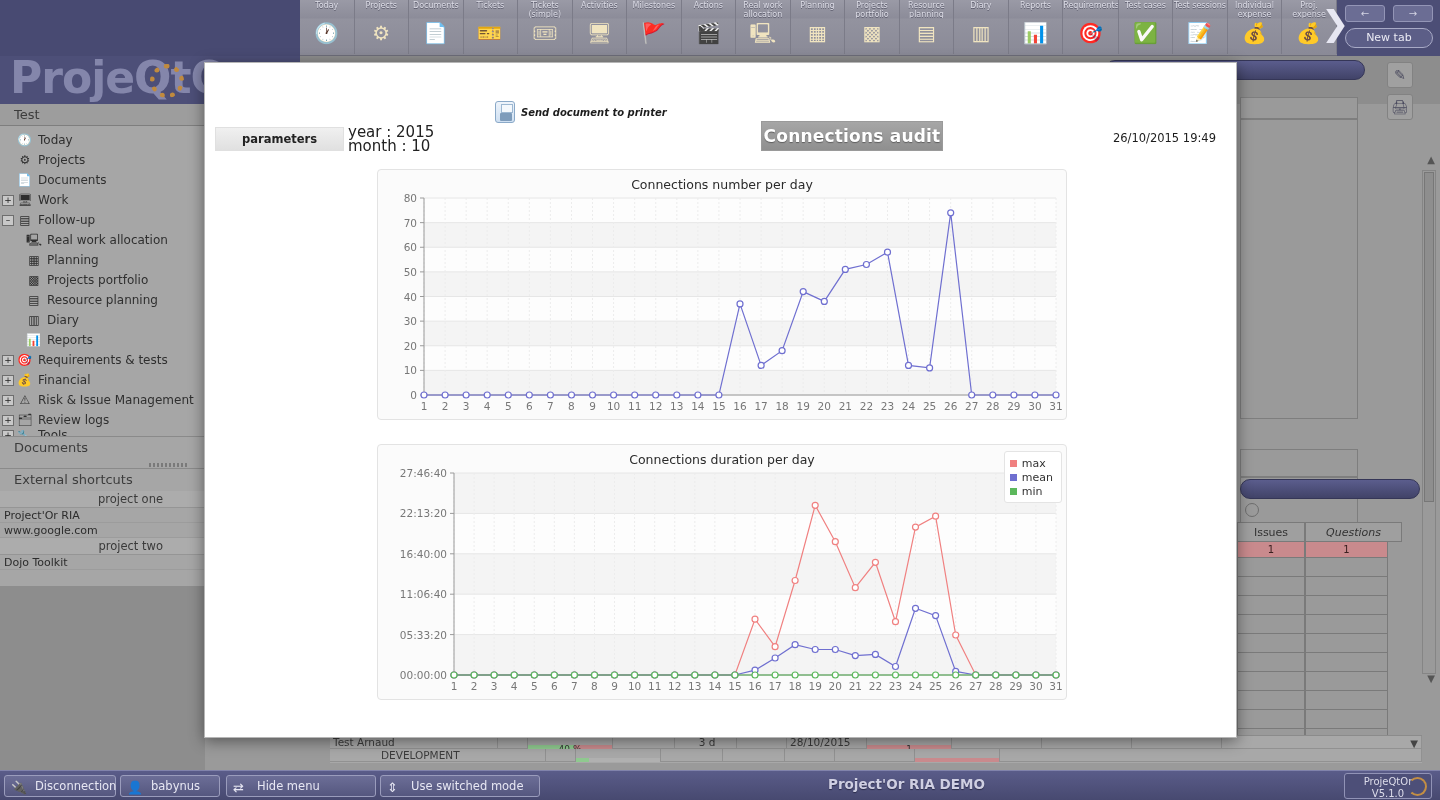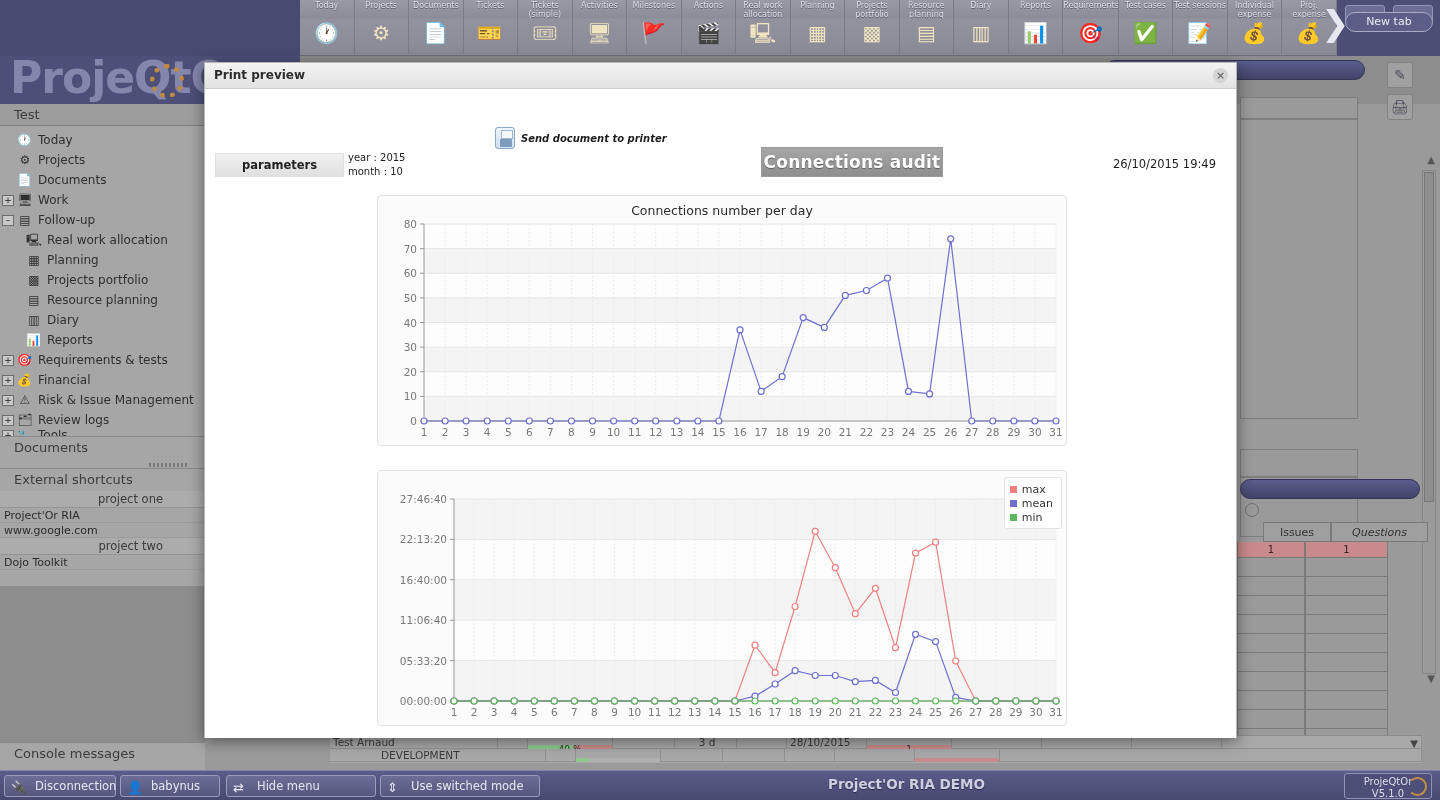--- a/index.html
+++ b/index.html
@@ -97,21 +97,21 @@
   .chev {
     position:absolute; left:-16px; top:6px; font-size:34px;
     color:#e7e7f2; font-weight:bold; line-height:34px;
   }
   .navbtn {
     position:absolute; top:5px; width:40px; height:17px;
     background:#6b6d94; border:1px solid #9395b6; border-radius:3px;
     color:#d4d4e4; font-size:10px; text-align:center; line-height:15px;
   }
   .newtab {
-    position:absolute; left:8px; top:12px; width:88px; height:20px;
+    position:absolute; left:8px; top:28px; width:88px; height:20px;
     background:#5c5e87; border:1px solid #a8aac6; border-radius:10px;
     color:#eaeaf4; font-size:11px; line-height:18px; text-align:center;
   }
 
   
   .menu-panel {
     position:absolute; left:0; top:104px; width:205px; height:332px;
     background:#a6a6a6; border-right:1px solid #7d7d7d;
   }
   .panel-head {
@@ -278,21 +278,21 @@
   .send-text { font-size:10px; font-weight:bold; font-style:italic; color:#1d1d1d; }
 
   .params-btn {
     position:absolute; left:10px; top:64px; width:129px; height:24px;
     background:linear-gradient(180deg,#f0f0f0 0,#e0e0e0 100%);
     border:1px solid #e0e0e0;
     font-size:11.5px; font-weight:bold; color:#222;
     text-align:center; line-height:23px;
   }
   .params-meta {
-    position:absolute; left:143px; top:62px; font-size:10px; color:#222; line-height:14px;
+    position:absolute; left:143px; top:62px; font-size:15px; color:#222; line-height:14px;
   }
   .report-title {
     position:absolute; left:556px; top:58px; width:182px; height:30px;
     background:linear-gradient(180deg,#a6a6a6 0,#8f8f8f 100%);
     border:1px solid #9a9a9a;
     color:#fff; font-size:17px; font-weight:bold;
     text-align:center; line-height:29px; letter-spacing:.2px;
     text-shadow:0 1px 1px #5e5e5e;
   }
   .report-date {
@@ -502,23 +502,20 @@
 
   <div class="short-panel">
     <div class="panel-head" style="background:#a6a6a6;border:none;">External shortcuts</div>
     <div class="sc-group">project one</div>
     <div class="sc-link">Project'Or RIA</div>
     <div class="sc-link">www.google.com</div>
     <div class="sc-group">project two</div>
     <div class="sc-link">Dojo Toolkit</div>
   </div>
 
-  <div class="console-panel">
-    <div class="panel-head" style="background:#a6a6a6;border:none;">Console messages</div>
-  </div>
 
   <div class="content-area">
     <div class="purple-bar" style="left:900px;top:-44px;width:260px;"></div>
     <div class="grid-box" style="left:1035px;top:-7px;width:118px;height:22px;"></div>
     <div class="grid-box" style="left:1035px;top:15px;width:118px;height:300px;"></div>
     <div class="grid-box" style="left:1035px;top:345px;width:118px;height:28px;"></div>
     <div class="grid-box" style="left:1035px;top:373px;width:118px;height:60px;"></div>
 
     <span class="sq-btn" style="left:1182px;top:-42px;">✎</span>
     <span class="sq-btn" style="left:1182px;top:-10px;">🖨</span>
@@ -526,21 +523,21 @@
     <div class="scroll-track">
       <div class="scroll-thumb"></div>
     </div>
     <span style="position:absolute;right:5px;top:50px;font-size:10px;color:#555;">▲</span>
     <span style="position:absolute;right:5px;bottom:86px;font-size:10px;color:#555;">▼</span>
 
     <div class="purple-bar" style="left:1035px;top:375px;width:180px;"></div>
     <div style="position:absolute;left:1040px;top:399px;width:14px;height:14px;border:1px solid #6d6d6d;border-radius:50%;"></div>
 
     <div class="mini-table" style="left:1032px;top:418px;">
-      <div style="display:flex;margin-left:26px;">
+      <div style="display:flex;">
         <div class="mt-head" style="width:68px;">Issues</div>
         <div class="mt-head" style="width:97px;font-style:italic;">Questions</div>
       </div>
       <div style="display:flex;">
         <div class="mt-cell badge" style="width:68px;">1</div>
         <div class="mt-cell badge" style="width:83px;">1</div>
       </div>
       <div style="display:flex;">
           <div class="mt-cell" style="width:68px;height:19px;"></div>
           <div class="mt-cell" style="width:83px;height:19px;"></div>
@@ -629,24 +626,20 @@
     <div class="demo-label">Project'Or RIA DEMO</div>
     <div class="version-box">
       <div>ProjeQtOr</div>
       <div>V5.1.0</div>
       <span class="ring"></span>
     </div>
   </div>
 </div>
 
 <div id="dialog">
-  <div class="dlg-title">
-    <span>Print preview</span>
-    <span class="dlg-close">×</span>
-  </div>
   <div class="dlg-body">
 
     <div class="send-row">
       <span class="printer-ico"></span>
       <span class="send-text">Send document to printer</span>
     </div>
 
     <div class="params-btn">parameters</div>
     <div class="params-meta">
       <div>year : 2015</div>
@@ -785,20 +778,21 @@
             <text x="593.7333333333333" y="218" text-anchor="middle" font-size="10.5" fill="#777" font-family="&quot;DejaVu Sans&quot;, sans-serif">27</text>
             <text x="614.8000000000001" y="218" text-anchor="middle" font-size="10.5" fill="#777" font-family="&quot;DejaVu Sans&quot;, sans-serif">28</text>
             <text x="635.8666666666667" y="218" text-anchor="middle" font-size="10.5" fill="#777" font-family="&quot;DejaVu Sans&quot;, sans-serif">29</text>
             <text x="656.9333333333334" y="218" text-anchor="middle" font-size="10.5" fill="#777" font-family="&quot;DejaVu Sans&quot;, sans-serif">30</text>
             <text x="678" y="218" text-anchor="middle" font-size="10.5" fill="#777" font-family="&quot;DejaVu Sans&quot;, sans-serif">31</text>
           </svg>
         </div>
     </div>
 
     <div class="chart-card" id="chart2">
+      <div class="chart-title">Connections duration per day</div>
       <div id="chart2-plot">
           <svg width="690" height="230" style="position:absolute;left:0;top:22px;">
             <rect x="76" y="6" width="602" height="202" fill="#fdfdfd"></rect>
             <rect x="76" y="167.6" width="602" height="40.400000000000006" fill="#f2f2f2" opacity="0.85"></rect>
             <rect x="76" y="86.80000000000001" width="602" height="40.39999999999998" fill="#f2f2f2" opacity="0.85"></rect>
             <rect x="76" y="6" width="602" height="40.39999999999998" fill="#f2f2f2" opacity="0.85"></rect>
             <line x1="76" y1="208" x2="678" y2="208" stroke="#e6e6e6" stroke-width="1"></line>
             <line x1="76" y1="167.6" x2="678" y2="167.6" stroke="#e6e6e6" stroke-width="1"></line>
             <line x1="76" y1="127.19999999999999" x2="678" y2="127.19999999999999" stroke="#e6e6e6" stroke-width="1"></line>
             <line x1="76" y1="86.80000000000001" x2="678" y2="86.80000000000001" stroke="#e6e6e6" stroke-width="1"></line>

